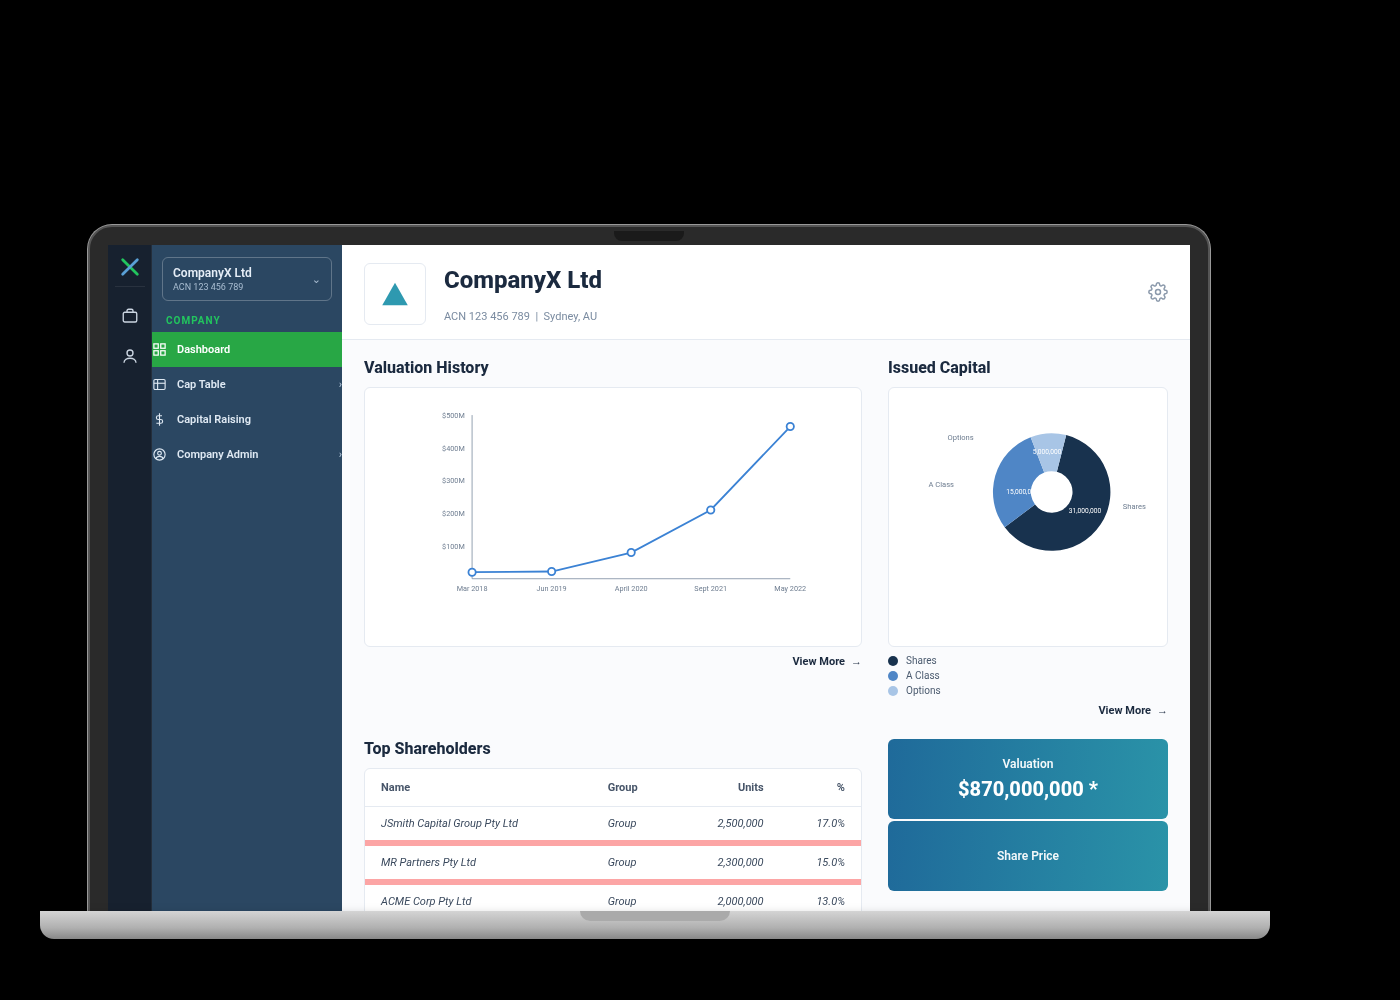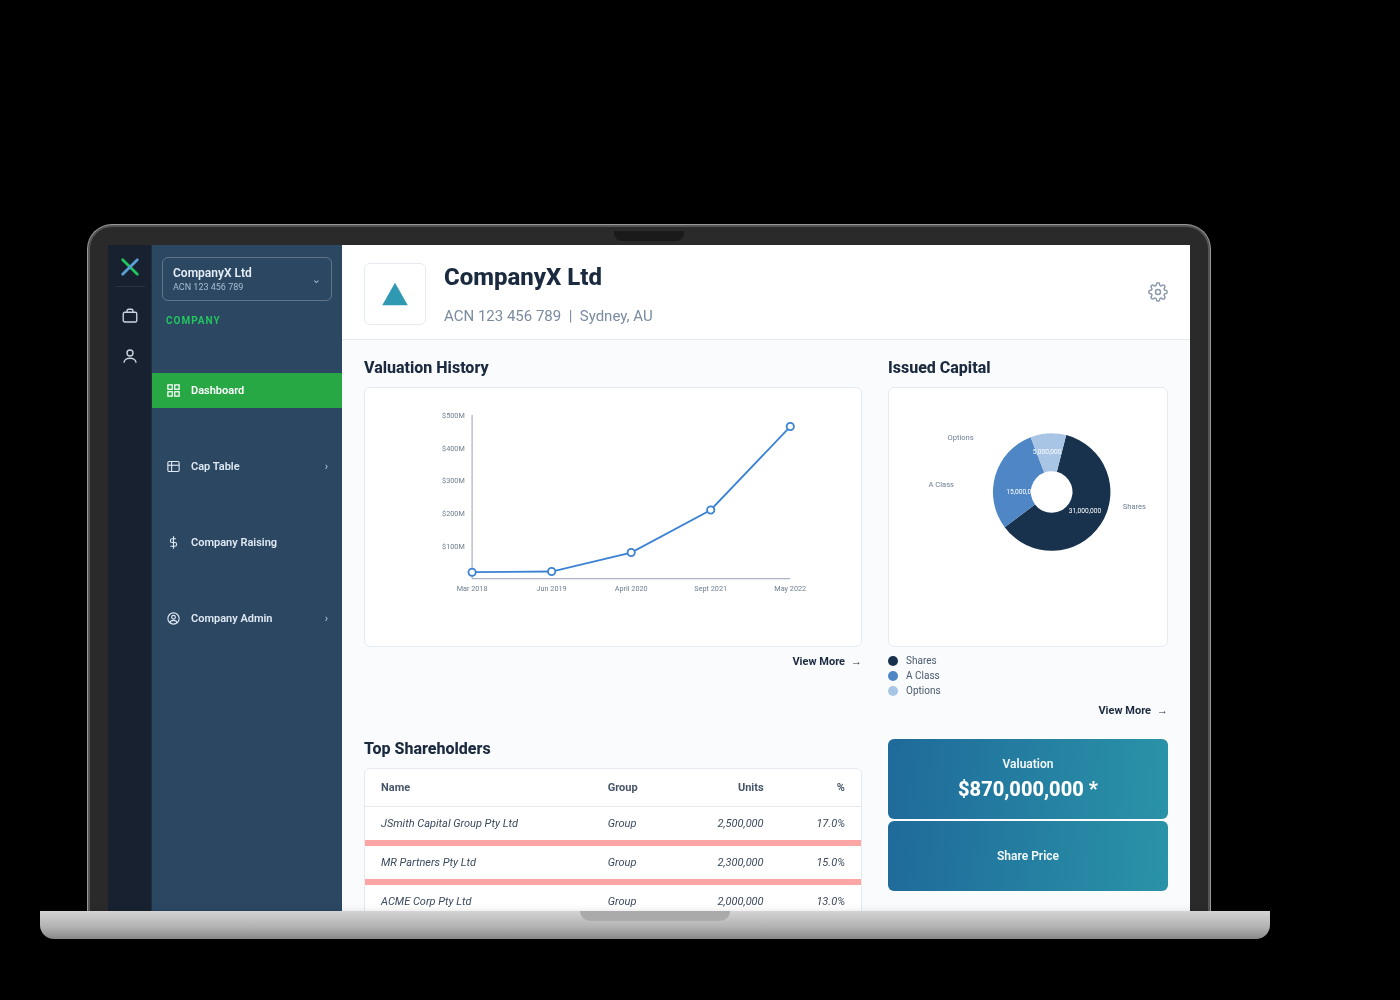--- a/index.html
+++ b/index.html
@@ -115,27 +115,26 @@
     font-size: 10px;
     font-weight: 700;
     letter-spacing: 1px;
     color: #22c55e;
     padding: 0 14px 6px;
   }
   .nav-item {
     display: flex;
     align-items: center;
     gap: 10px;
-    padding: 10px 14px;
+    padding: 10px 0;
     cursor: pointer;
     color: #dfe9f3;
     font-weight: 600;
     font-size: 11px;
     justify-content: space-between;
-    margin-top: 41px;
   }
   .nav-item .left { display: flex; align-items: center; gap: 10px; }
   .nav-item.active { background: #28a745; color: #fff; }
   .nav-item .chev { color: #a9bdd1; font-size: 11px; }
 
   
   .main {
     flex: 1;
     background: #fafbfd;
     overflow: hidden;
@@ -151,21 +150,21 @@
     background: #fff;
   }
   .hleft { display: flex; align-items: center; gap: 18px; }
   .logo-tile {
     width: 62px; height: 62px;
     border: 1px solid #e5eaf1; border-radius: 6px;
     display: flex; align-items: center; justify-content: center;
     background: #fff;
   }
   .h-title { font-size: 24px; font-weight: 800; color: #1b2a3f; }
-  .h-sub   { font-size: 15px; color: #7a8ba0; margin-top: 16px; }
+  .h-sub   { font-size: 11px; color: #7a8ba0; margin-top: 16px; }
   .gear { color: #8b99ab; cursor: pointer; }
 
   .content {
     padding: 18px 22px;
     display: grid;
     grid-template-columns: 1fr 280px;
     grid-template-rows: auto auto;
     gap: 22px 26px;
     overflow: hidden;
   }
@@ -273,21 +272,21 @@
             <span>Cap Table</span>
           </div>
           <span class="chev">›</span>
         </div>
         <div class="nav-item">
           <div class="left">
             <svg width="15" height="15" viewBox="0 0 24 24" fill="none" stroke="currentColor" stroke-width="1.8">
                 <line x1="12" y1="2" x2="12" y2="22"></line>
                 <path d="M16 6H10a3 3 0 0 0 0 6h4a3 3 0 0 1 0 6H7"></path>
               </svg>
-            <span>Company Raising</span>
+            <span>Capital Raising</span>
           </div>
         </div>
         <div class="nav-item">
           <div class="left">
             <svg width="15" height="15" viewBox="0 0 24 24" fill="none" stroke="currentColor" stroke-width="1.8">
                 <circle cx="12" cy="12" r="9"></circle>
                 <circle cx="12" cy="10" r="3"></circle>
                 <path d="M6 19c1-3 4-4 6-4s5 1 6 4"></path>
               </svg>
             <span>Company Admin</span>

